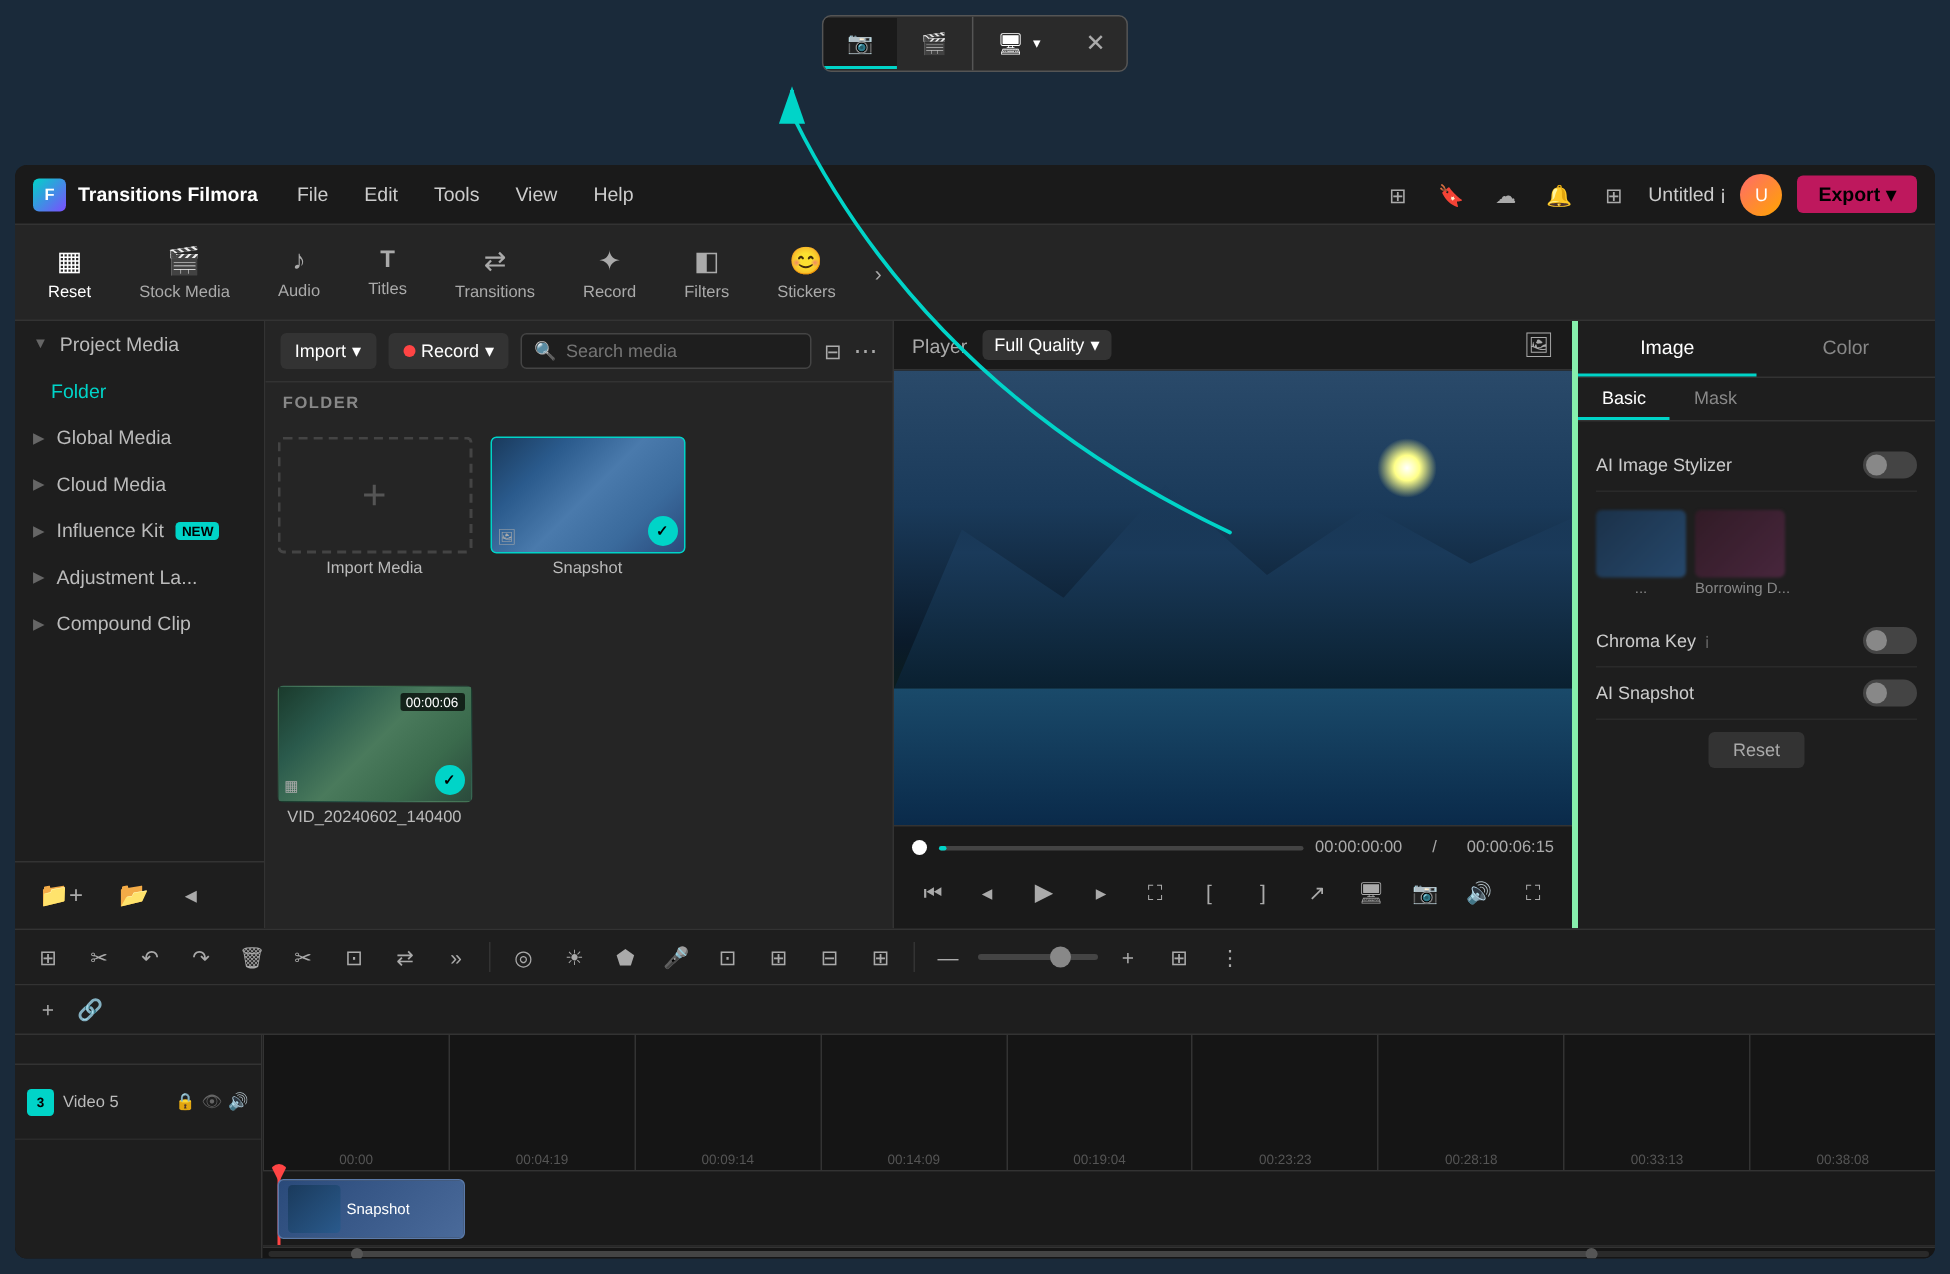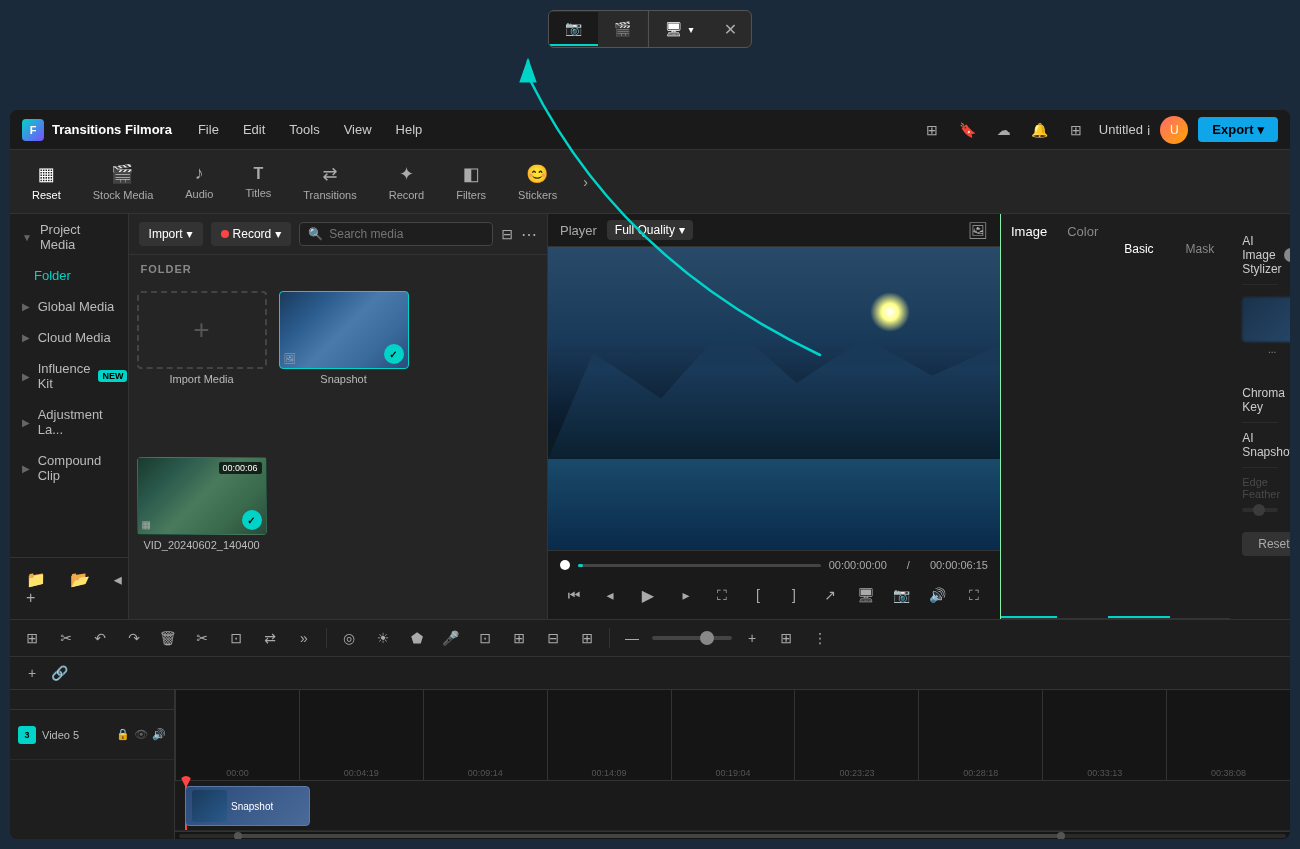--- a/index.html
+++ b/index.html
@@ -115,21 +115,21 @@
       gap: 10px;
     }
     .project-title {
       color: #ccc;
       font-size: 13px;
       display: flex;
       align-items: center;
       gap: 4px;
     }
     .export-btn {
-      background: #0ea5e9;
+      background: #be185d;
       color: #000;
       border: none;
       border-radius: 4px;
       padding: 5px 14px;
       font-size: 13px;
       font-weight: 600;
       cursor: pointer;
       display: flex;
       align-items: center;
       gap: 4px;
@@ -530,42 +530,41 @@
     .ctrl-btn.play {
       width: 32px; height: 32px;
       background: transparent;
       font-size: 16px;
     }
 
     
     .right-panel {
       width: 290px;
       background: #1e1e1e;
-      border-left: 1px solid #86efac;
-      display: flex;
-      flex-direction: row;
+      border-left: 4px solid #86efac;
+      display: flex;
+      flex-direction: column;
     }
     .right-tabs {
       display: flex;
       border-bottom: 1px solid #333;
     }
     .right-tab {
       flex: 1;
       padding: 10px;
       text-align: center;
       color: #888;
       font-size: 13px;
       cursor: pointer;
       border-bottom: 2px solid transparent;
     }
     .right-tab.active { color: #fff; border-bottom-color: #00d4c8; }
     .right-tab-sub {
       display: flex;
       border-bottom: 1px solid #333;
-      margin-top: 22px;
     }
     .right-tab-sub-item {
       padding: 6px 16px;
       color: #888;
       font-size: 12px;
       cursor: pointer;
       border-bottom: 2px solid transparent;
     }
     .right-tab-sub-item.active { color: #fff; border-bottom-color: #00d4c8; }
     .right-content {
@@ -1132,28 +1131,20 @@
           <div class="toggle"></div>
         </div>
 
         <div class="toggle-row">
           <span class="toggle-label">
             <span>AI Snapshot</span>
           </span>
           <div class="toggle"></div>
         </div>
 
-        <div class="edge-feather-section" style="opacity:0.4;">
-          <div class="edge-feather-label">Edge Feather</div>
-          <div style="display:flex;align-items:center;gap:8px;padding:4px 0;">
-            <div class="edge-feather-slider" style="flex:1;">
-              <div class="edge-feather-thumb"></div>
-            </div>
-          </div>
-        </div>
 
         <button class="reset-btn">Reset</button>
       </div>
     </div>
   </div>
 
   <div class="timeline-area">
 
     <div class="timeline-toolbar">
       <div class="tl-btn">⊞</div>

